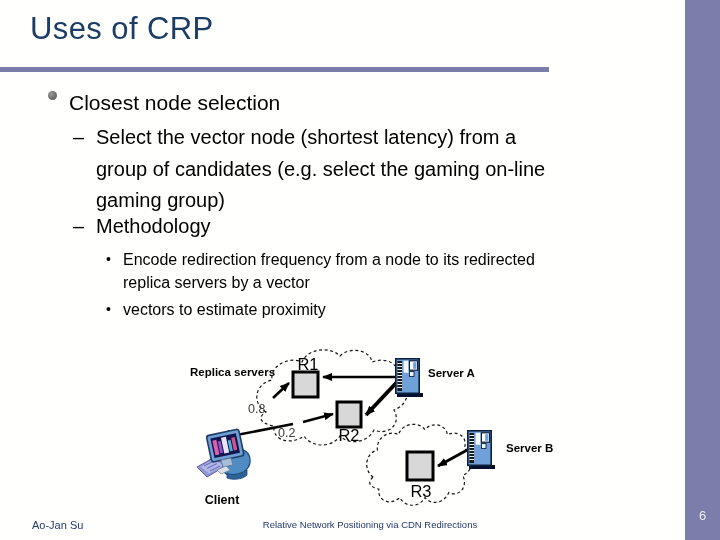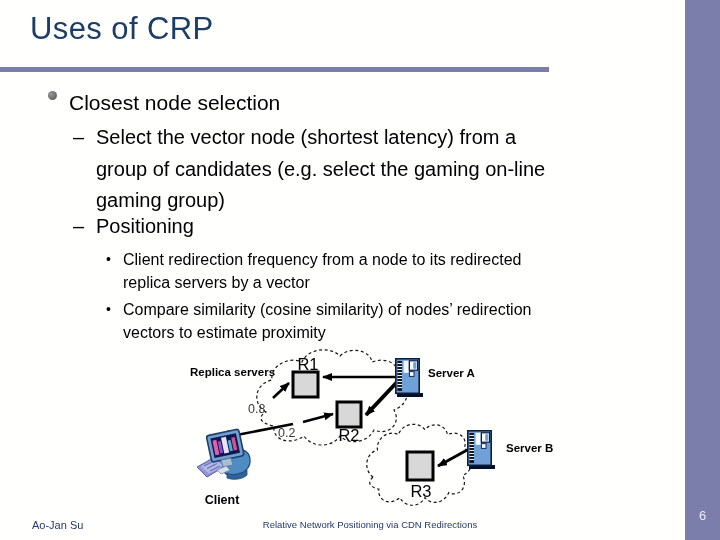--- a/index.html
+++ b/index.html
@@ -75,36 +75,35 @@
     <span class="lines">
       <div>Select the vector node (shortest latency) from a</div>
       <div>group of candidates (e.g. select the gaming on-line</div>
       <div>gaming group)</div>
     </span>
   </div>
 
   <div class="l2 l2-2">
     <span class="dash">–</span>
     <span class="lines">
-      <div>Positioning</div>
+      <div>Methodology</div>
     </span>
   </div>
 
   <div class="l3 l3-1">
     <span class="dot3">•</span>
     <span class="lines">
-      <div>Client redirection frequency from a node to its redirected</div>
+      <div>Encode redirection frequency from a node to its redirected</div>
       <div>replica servers by a vector</div>
     </span>
   </div>
 
   <div class="l3 l3-2">
     <span class="dot3">•</span>
     <span class="lines">
-      <div>Compare similarity (cosine similarity) of nodes’ redirection</div>
       <div>vectors to estimate proximity</div>
     </span>
   </div>
 
   <div class="diagram">
     <svg width="420" height="172" viewBox="0 0 420 172" xmlns="http://www.w3.org/2000/svg">
       <defs>
         <path id="cloud" d="M126,72 C112,64 114,44 132,40 C130,26 148,16 162,22 C168,8 190,6 200,16
              C210,6 230,10 232,22 C248,16 262,26 256,38 C272,46 270,64 254,70
              C262,84 248,96 234,90 C228,102 210,106 200,96 C192,108 172,108 164,96

